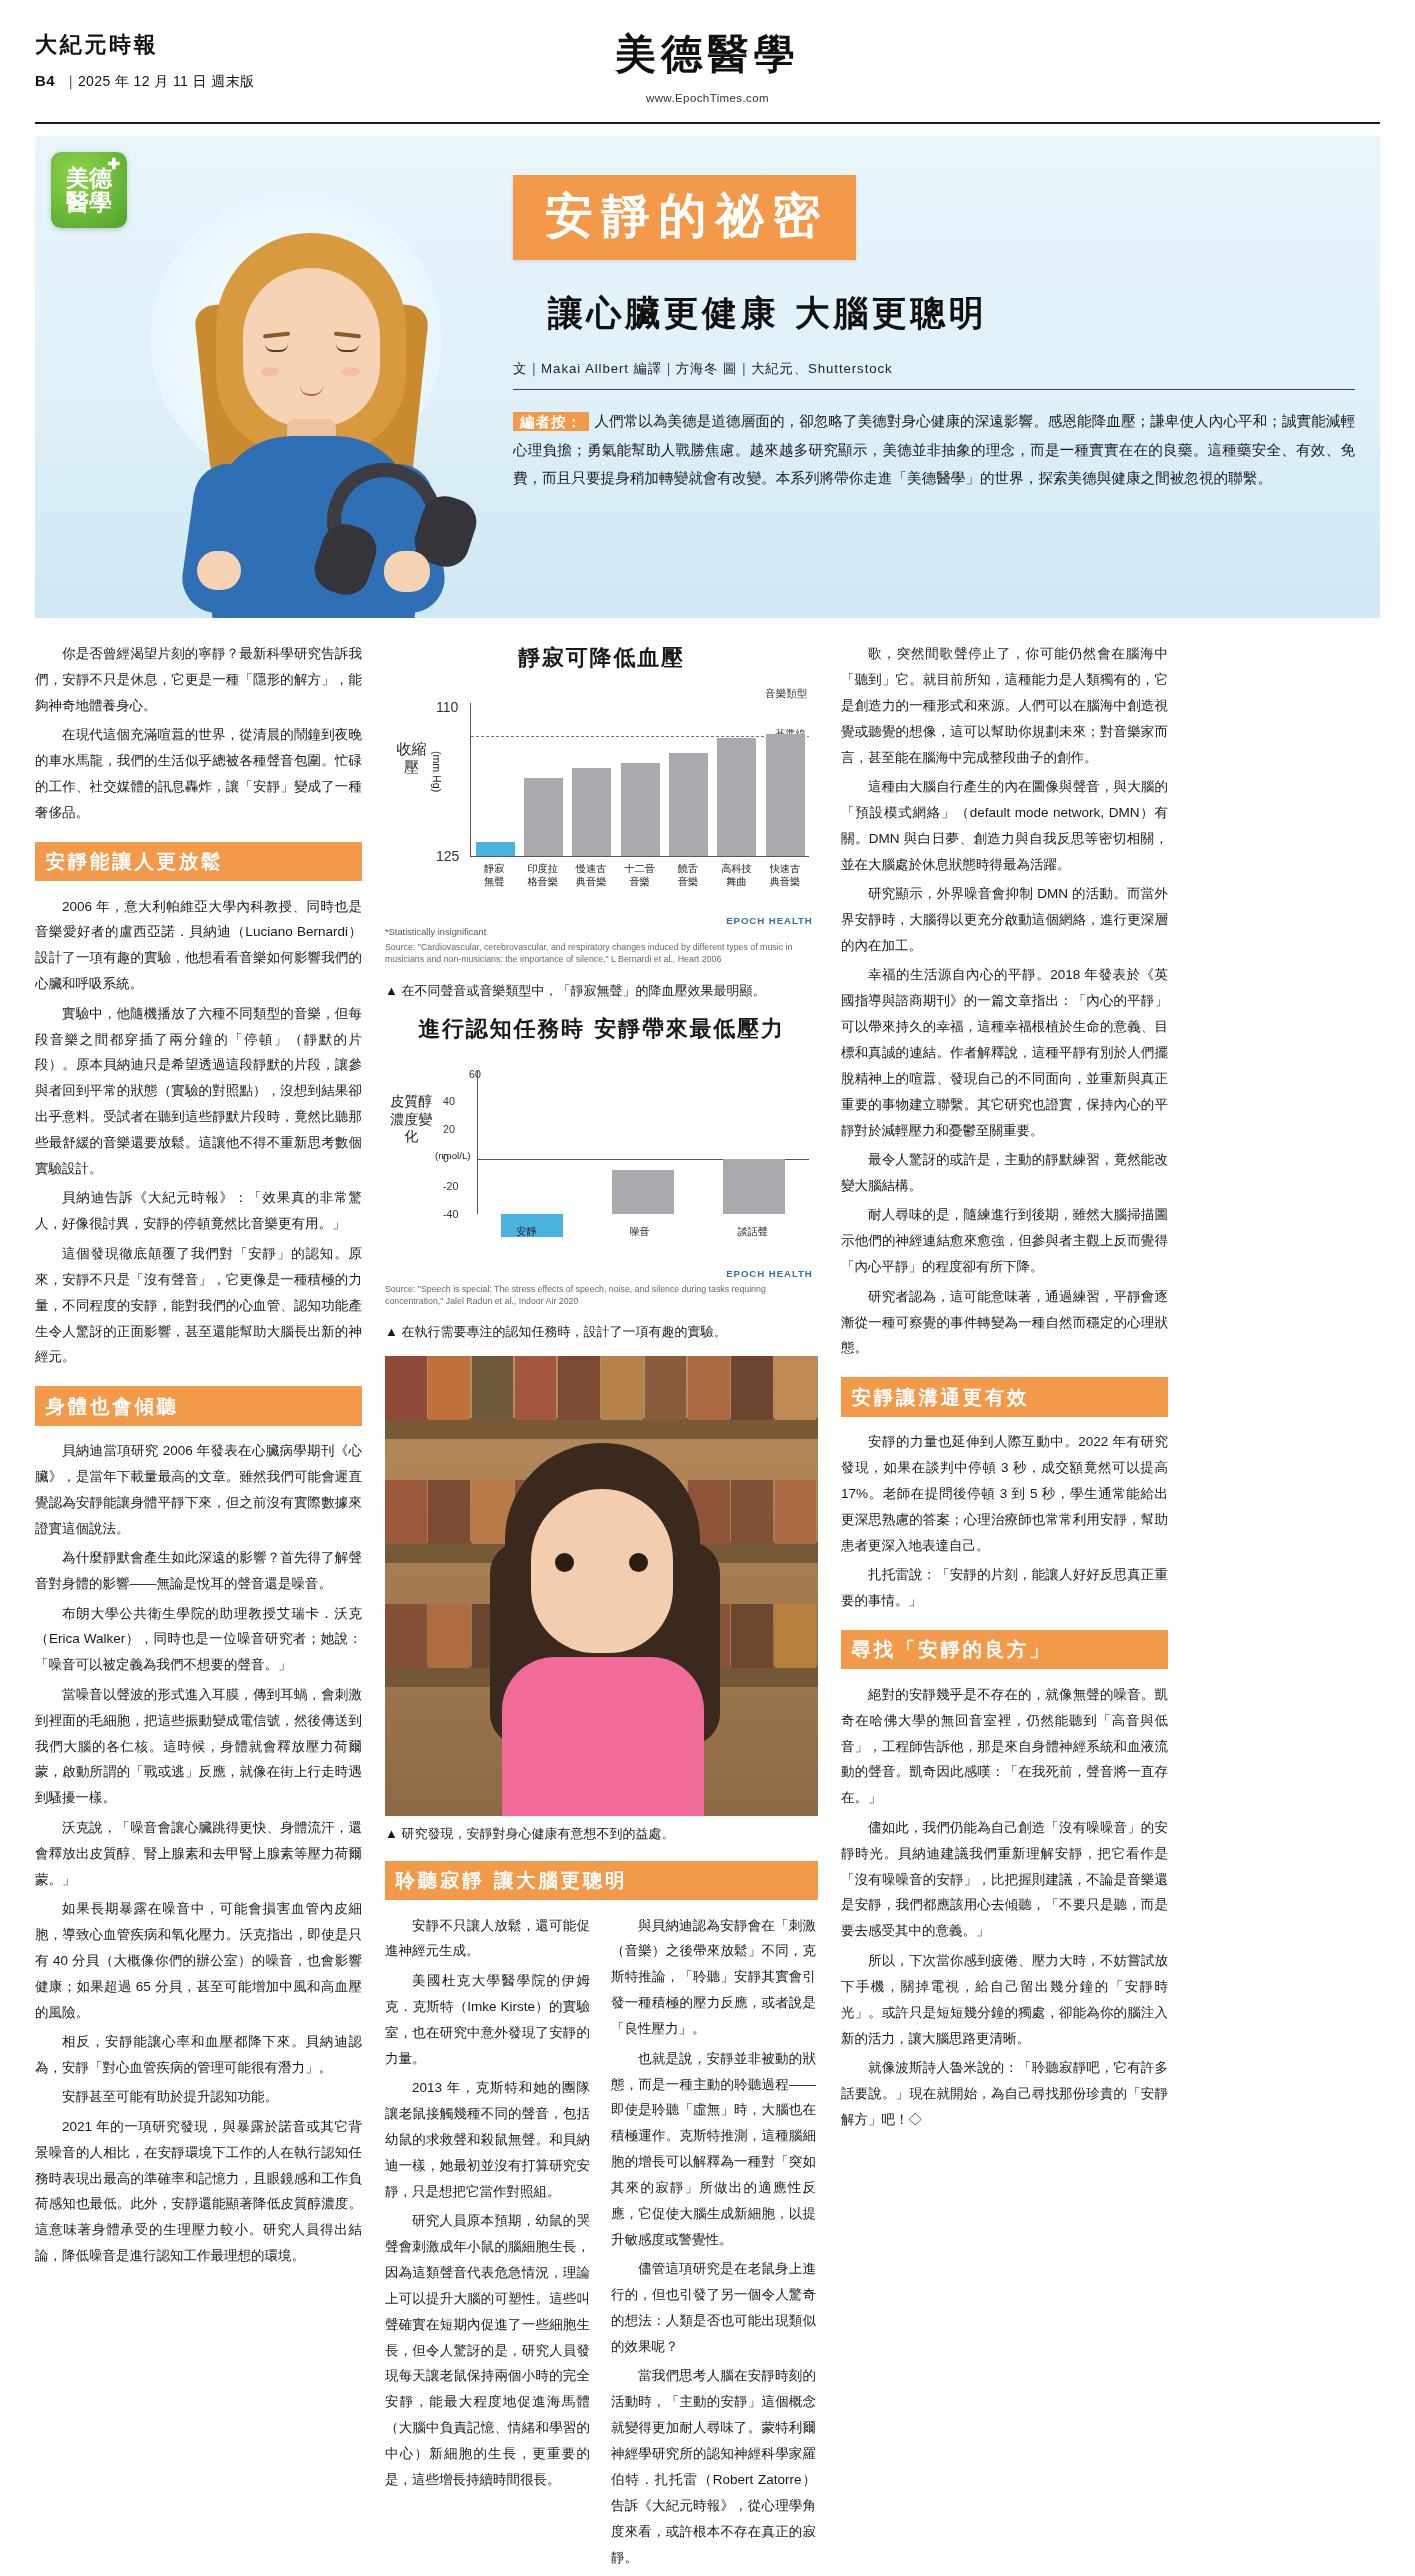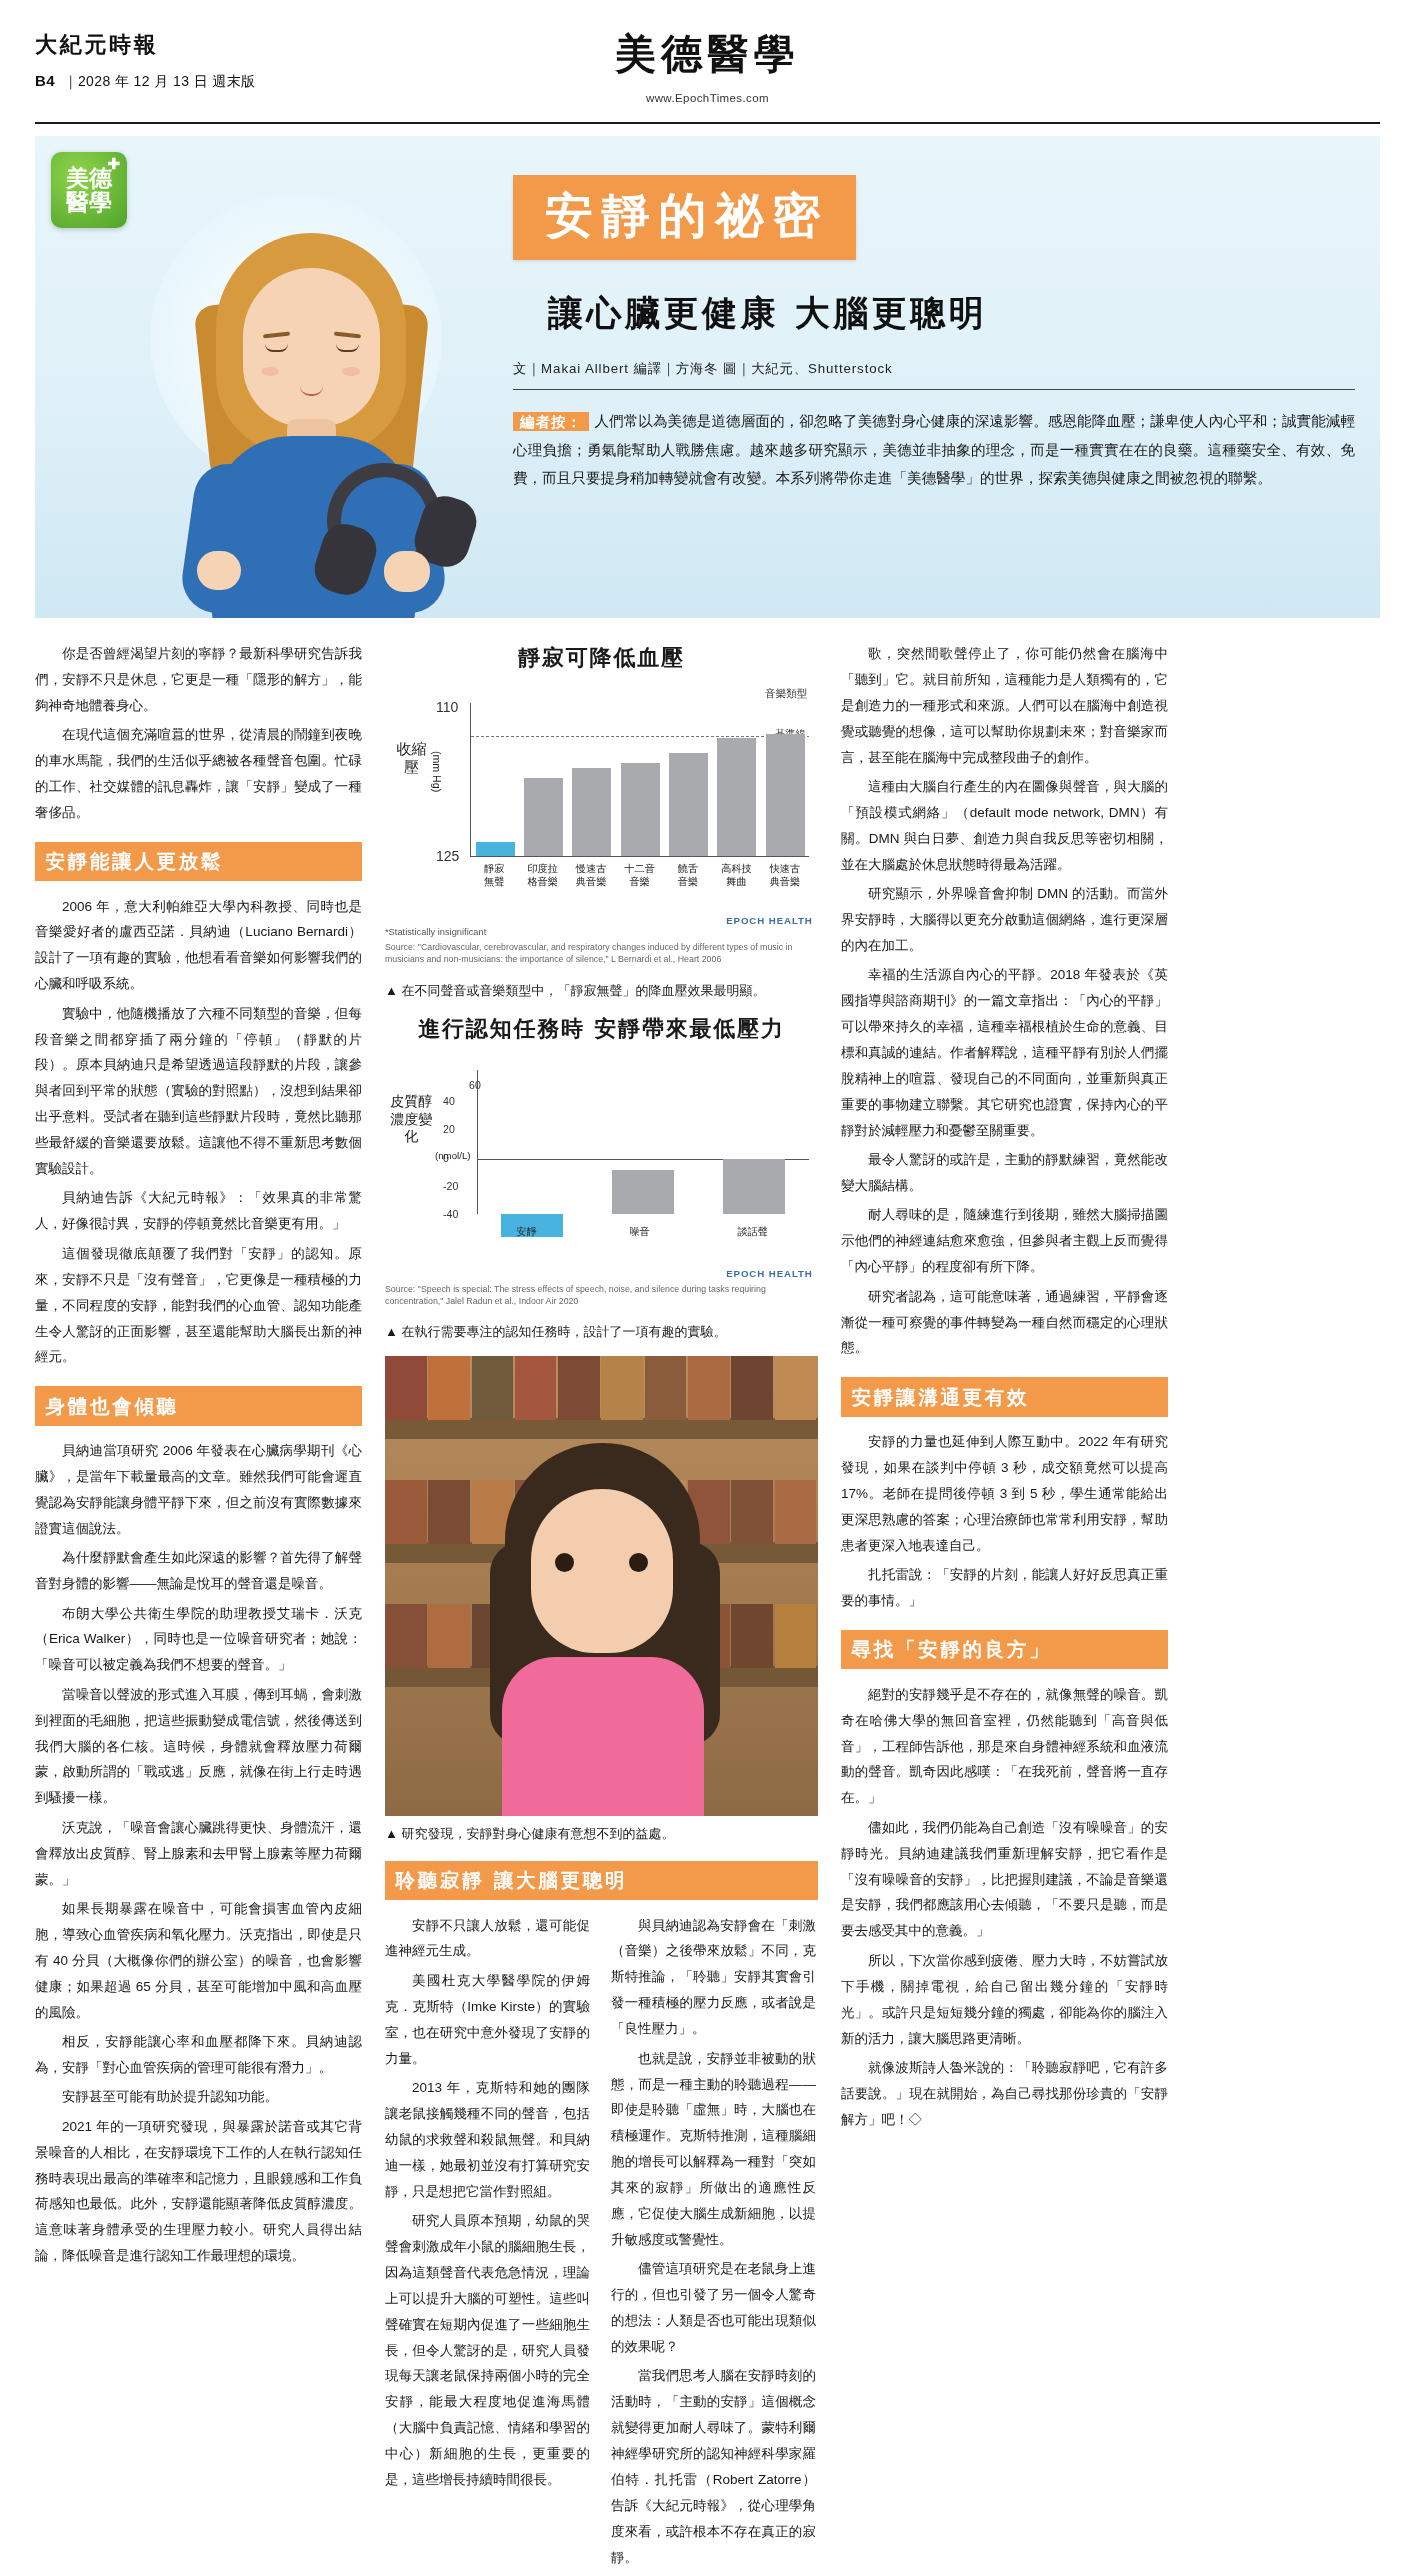--- a/index.html
+++ b/index.html
@@ -194,21 +194,21 @@
 </style>
 </head>
 <body>
 
 <div class="page">
 
   <div class="masthead">
     <div class="mh-left">
       <div class="mh-logo">大紀元時報</div>
       <div class="mh-sub">
-        <span class="pg">B4</span><span>｜2028 年 12 月 13 日 週末版</span>
+        <span class="pg">B4</span><span>｜2025 年 12 月 11 日 週末版</span>
       </div>
     </div>
     <div class="mh-center">
       <div class="mh-title">美德醫學</div>
       <div class="mh-url">www.EpochTimes.com</div>
     </div>
   </div>
 
   <div class="hero">
     <div class="hero-badge">
@@ -308,21 +308,21 @@
         <div class="chart-note">*Statistically insignificant</div>
         <div class="chart-src">Source: "Cardiovascular, cerebrovascular, and respiratory changes induced by different types of music in musicians and non-musicians: the importance of silence," L Bernardi et al., Heart 2006</div>
       </div>
       <div class="cap">▲ 在不同聲音或音樂類型中，「靜寂無聲」的降血壓效果最明顯。</div>
 
       <div class="chart-box">
         <div class="chart-title">進行認知任務時 安靜帶來最低壓力</div>
         <div class="chart-frame" style="height:221px;">
           <div class="c2-ylab">皮質醇濃度變化</div>
           <div class="c2-yunit">(nmol/L)</div>
-          <div class="c2-tick" style="top:21px;padding-left:26px;">60</div>
+          <div class="c2-tick" style="top:10px;padding-left:26px;">60</div>
           <div class="c2-tick" style="top:37px;">40</div>
           <div class="c2-tick" style="top:65px;">20</div>
           <div class="c2-tick" style="top:94px;">0</div>
           <div class="c2-tick" style="top:122px;">-20</div>
           <div class="c2-tick" style="top:150px;">-40</div>
           <div class="c2-plot"></div>
           <div class="c2-zero" style="top:101px;"></div>
           <div style="position:absolute;left:92px;right:8.8px;top:12.4px;bottom:65px;display:flex;align-items:flex-end;justify-content:space-around;">
             <div class="bar hl" style="height:23px;width:62px;position:relative;top:23px;"></div>
             <div class="bar" style="height:44px;width:62px;"></div>

